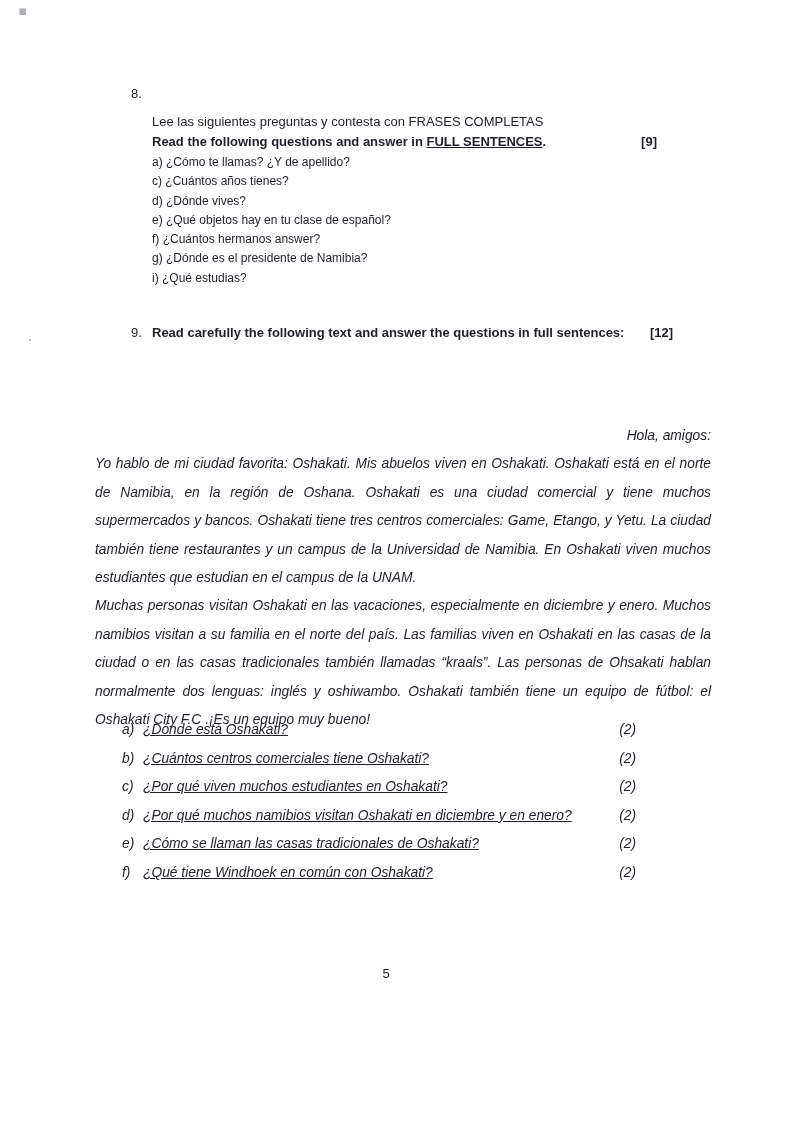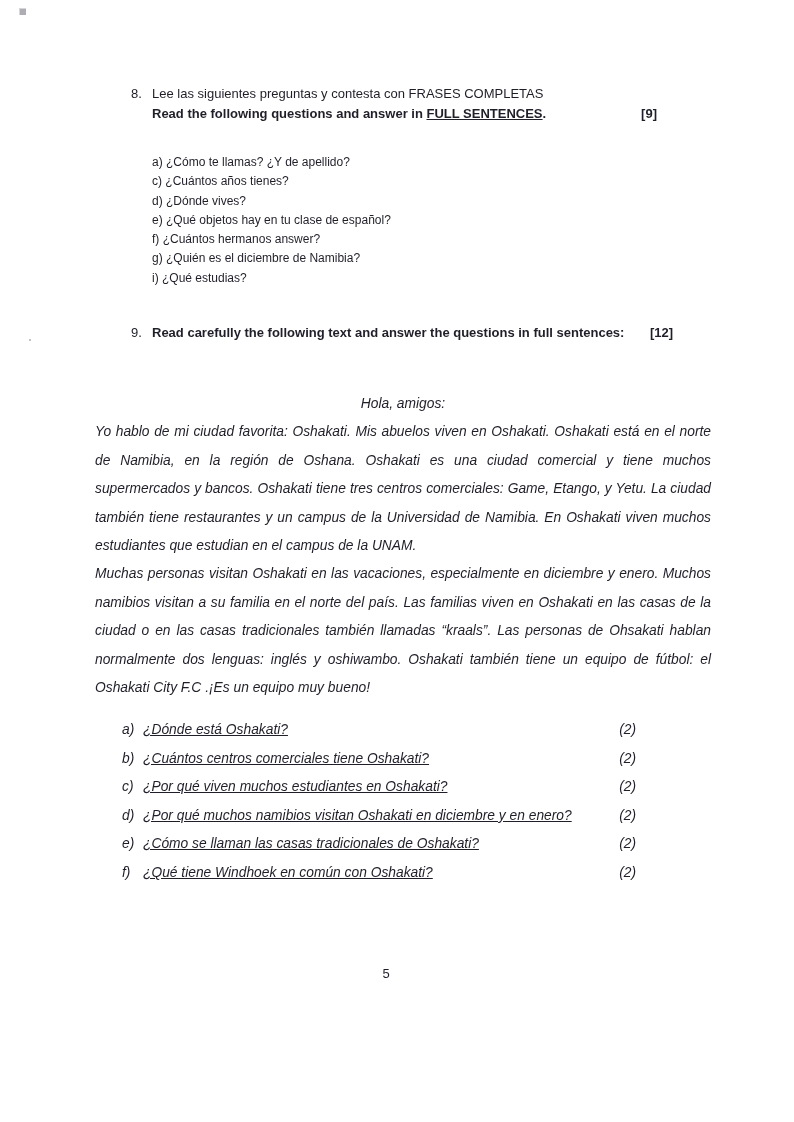--- a/index.html
+++ b/index.html
@@ -16,21 +16,21 @@
 
   
   .artifact { position: absolute; background: #adadb3; }
   .artifact.a1 { left: 19px; top: 8px; width: 7px; height: 7px; box-shadow: inset 1px 1px 0 #d6d6d9; }
   .artifact.a2 { left: 29px; top: 339px; width: 2px; height: 2px; background: #c3c3ca; }
 
   
   .qblock { position: absolute; display: flex; font-size: 13px; line-height: 20px; }
   .qblock .qnum { width: 21px; flex: 0 0 21px; }
   .qblock .qbody { flex: 1; }
-  .line-es { white-space: nowrap; }
+  .line-es { white-space: nowrap; margin-top: 28px; }
   .line-en { display: flex; justify-content: space-between; font-weight: 700; white-space: nowrap; }
   .ul { text-decoration: underline; }
   .marks { font-weight: 700; margin-left: 12px; }
 
   .q8 { left: 131px; top: 84px; width: 526px; }
   .q9 { left: 131px; top: 323px; width: 542px; }
 
   
   .q8-list {
     position: absolute;
@@ -45,21 +45,21 @@
   .passage {
     position: absolute;
     left: 95px; top: 390px;
     width: 616px;
     font-style: italic;
     font-size: 13.8px;
     line-height: 28.4px;
     text-align: justify;
   }
   .passage p { margin: 0; }
-  .passage .greeting { text-align: center; }
+  .passage .greeting { text-align: right; margin-top: 32px; }
 
   
   .q9-list {
     position: absolute;
     left: 122px; top: 716px;
     width: 514px;
     font-style: italic;
     font-size: 13.8px;
   }
   .q9-item { display: flex; line-height: 28.6px; }
@@ -93,21 +93,21 @@
       </div>
     </div>
   </div>
 
   <div class="q8-list">
     <div>a) ¿Cómo te llamas? ¿Y de apellido?</div>
     <div>c) ¿Cuántos años tienes?</div>
     <div>d) ¿Dónde vives?</div>
     <div>e) ¿Qué objetos hay en tu clase de español?</div>
     <div>f) ¿Cuántos hermanos answer?</div>
-    <div>g) ¿Quién es el diciembre de Namibia?</div>
+    <div>g) ¿Dónde es el presidente de Namibia?</div>
     <div>i) ¿Qué estudias?</div>
   </div>
 
   <div class="qblock q9">
     <div class="qnum">9.</div>
     <div class="qbody">
       <div class="line-en">
         <span>Read carefully the following text and answer the questions in full sentences:</span>
         <span class="marks">[12]</span>
       </div>

